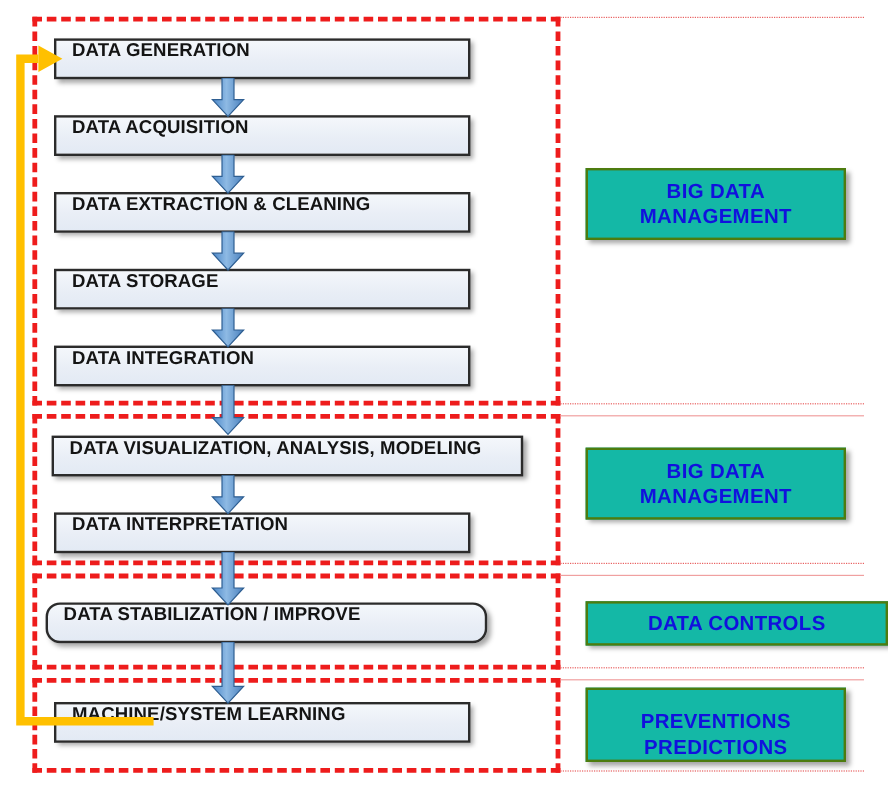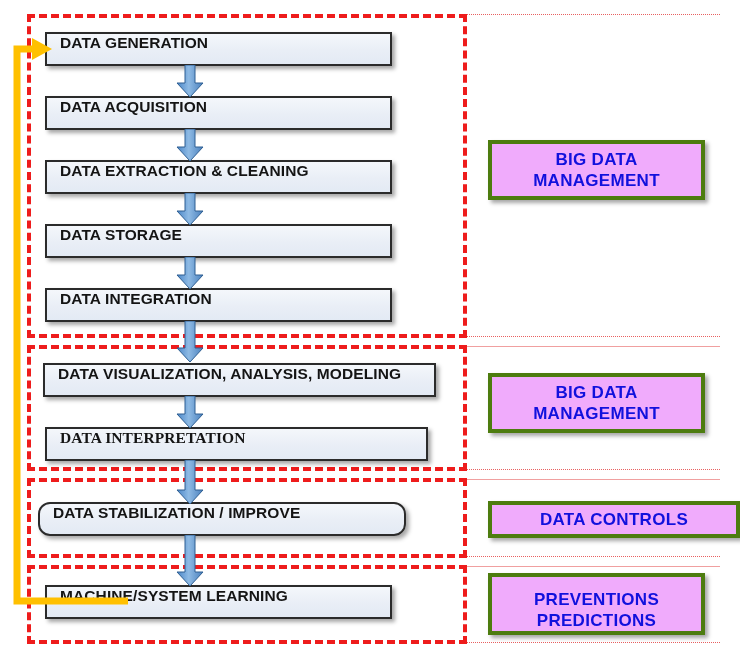--- a/index.html
+++ b/index.html
@@ -49,22 +49,22 @@
     font-weight:bold;
     color:#141414;
     letter-spacing:0.1px;
     white-space:nowrap;
   }
 
   
   .cbox{
     position:absolute;
     box-sizing:border-box;
-    background:#f0abfc;
-    border:4px solid #4d7c0f;
+    background:#14b8a6;
+    border:2px solid #4d7c0f;
     box-shadow:3px 3px 4px rgba(0,0,0,0.35);
     display:flex;
     flex-direction:column;
     align-items:center;
     justify-content:center;
   }
   .cbox-line{
     font-size:17px;
     font-weight:bold;
     color:#1111dd;
@@ -124,21 +124,21 @@
   </div>
 
   <div class="pbox" style="left:45px;top:288px;width:347px;height:34px;">
     <span class="pbox-label">DATA INTEGRATION</span>
   </div>
 
   <div class="pbox" style="left:43px;top:363px;width:393px;height:34px;">
     <span class="pbox-label">DATA VISUALIZATION, ANALYSIS, MODELING</span>
   </div>
 
-  <div class="pbox" style="left:45px;top:427px;width:383px;height:34px;font-family:Liberation Serif, serif;">
+  <div class="pbox" style="left:45px;top:427px;width:347px;height:34px;">
     <span class="pbox-label">DATA INTERPRETATION</span>
   </div>
 
   <div class="pbox" style="left:38px;top:502px;width:368px;height:34px;border-radius:12px;">
     <span class="pbox-label">DATA STABILIZATION / IMPROVE</span>
   </div>
 
   <div class="pbox" style="left:45px;top:585px;width:347px;height:34px;">
     <span class="pbox-label">MACHINE/SYSTEM LEARNING</span>
   </div>

